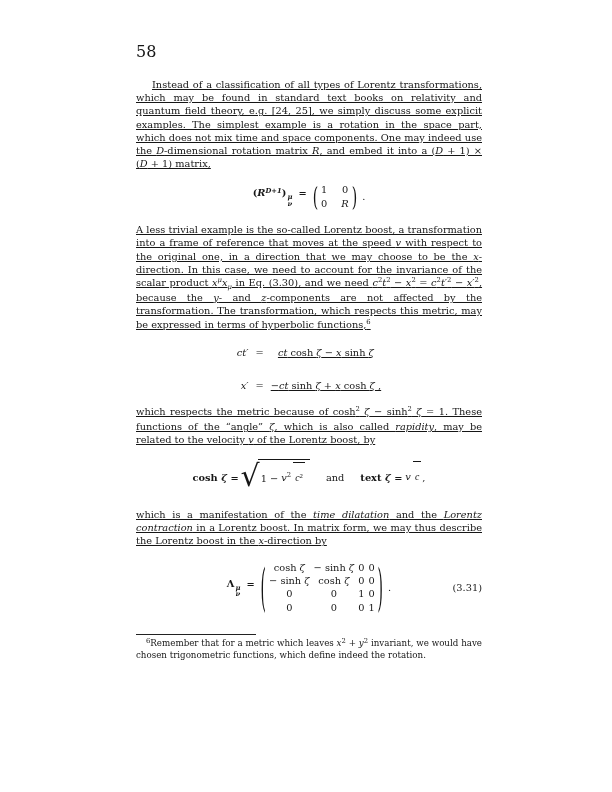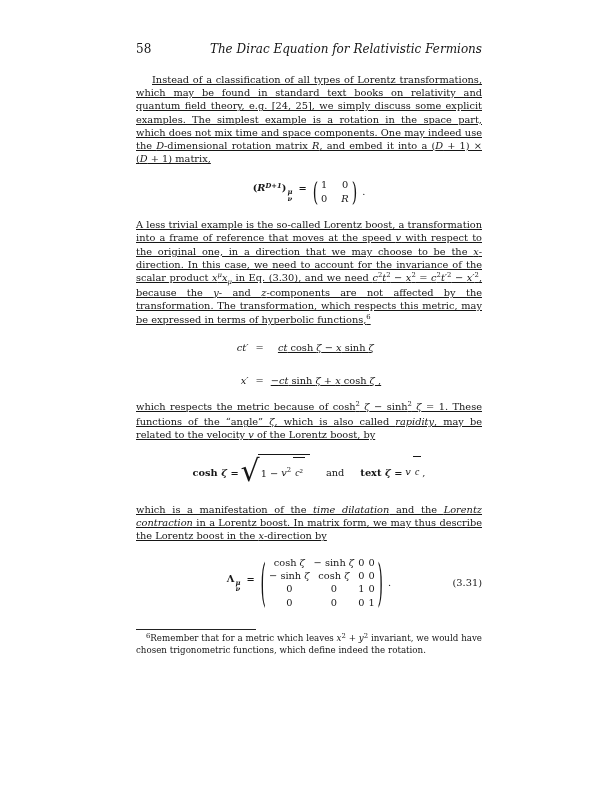--- a/index.html
+++ b/index.html
@@ -3,21 +3,21 @@
 <meta charset="utf-8">
 <style>
   * { margin:0; padding:0; box-sizing:border-box; }
   html,body { background:#ffffff; }
   .page {
     width:612px; height:792px; position:relative; overflow:hidden;
     background:#ffffff; color:#161616;
     font-family:"DejaVu Serif", serif;
   }
   .content { position:absolute; left:136px; top:42px; width:346px; }
-  .header { display:flex; justify-content:space-between; align-items:center; font-size:12px; }
+  .header { display:flex; justify-content:space-between; align-items:center; font-size:16px; }
   .runtitle { font-style:italic; }
   .para { font-size:9.8px; line-height:13.2px; text-align:justify;text-decoration:underline; }
   .indent { text-indent:16px; margin-top:17px; }
   .it { font-style:italic; }
   .sup { font-size:6.8px; position:relative; top:-3.6px; }
   .sub { font-size:6.8px; position:relative; top:2.6px; }
 
   .eq { margin:13px 0; font-size:9.8px; line-height:13px;
         display:flex; justify-content:center; align-items:center; }
   .rel { margin:0 6px; }
@@ -57,21 +57,20 @@
   .footnote { font-size:8.7px; line-height:11px; text-align:justify; text-indent:10px; }
 </style>
 </head>
 <body>
 
 <div class="page">
   <div class="content">
 
     <div class="header">
       <span class="pagenum">58</span>
-      <span class="runtitle">The Dirac Equation for Relativistic Fermions</span>
     </div>
 
     <p class="para indent"><span>Instead of a classification of all types of Lorentz transformations, which may be found in standard text books on relativity and quantum field theory, e.g. [24, 25], we simply discuss some explicit examples. The simplest example is a rotation in the space part, which does not mix time and space components. One may indeed use the </span><span class="it">D</span><span>-dimensional rotation matrix </span><span class="it">R</span><span>, and embed it into a (</span><span class="it">D</span><span> + 1) × (</span><span class="it">D</span><span> + 1) matrix,</span></p>
 
     <div class="eq">
       <span class="nowrap"><span><span>(</span><span class="it">R</span><span class="it sup">D+1</span><span>)</span></span><span class="supsub">
             <span class="it">μ</span>
             <span class="it">ν</span>
           </span><span class="rel">=</span></span>
       <span class="mwrap">

